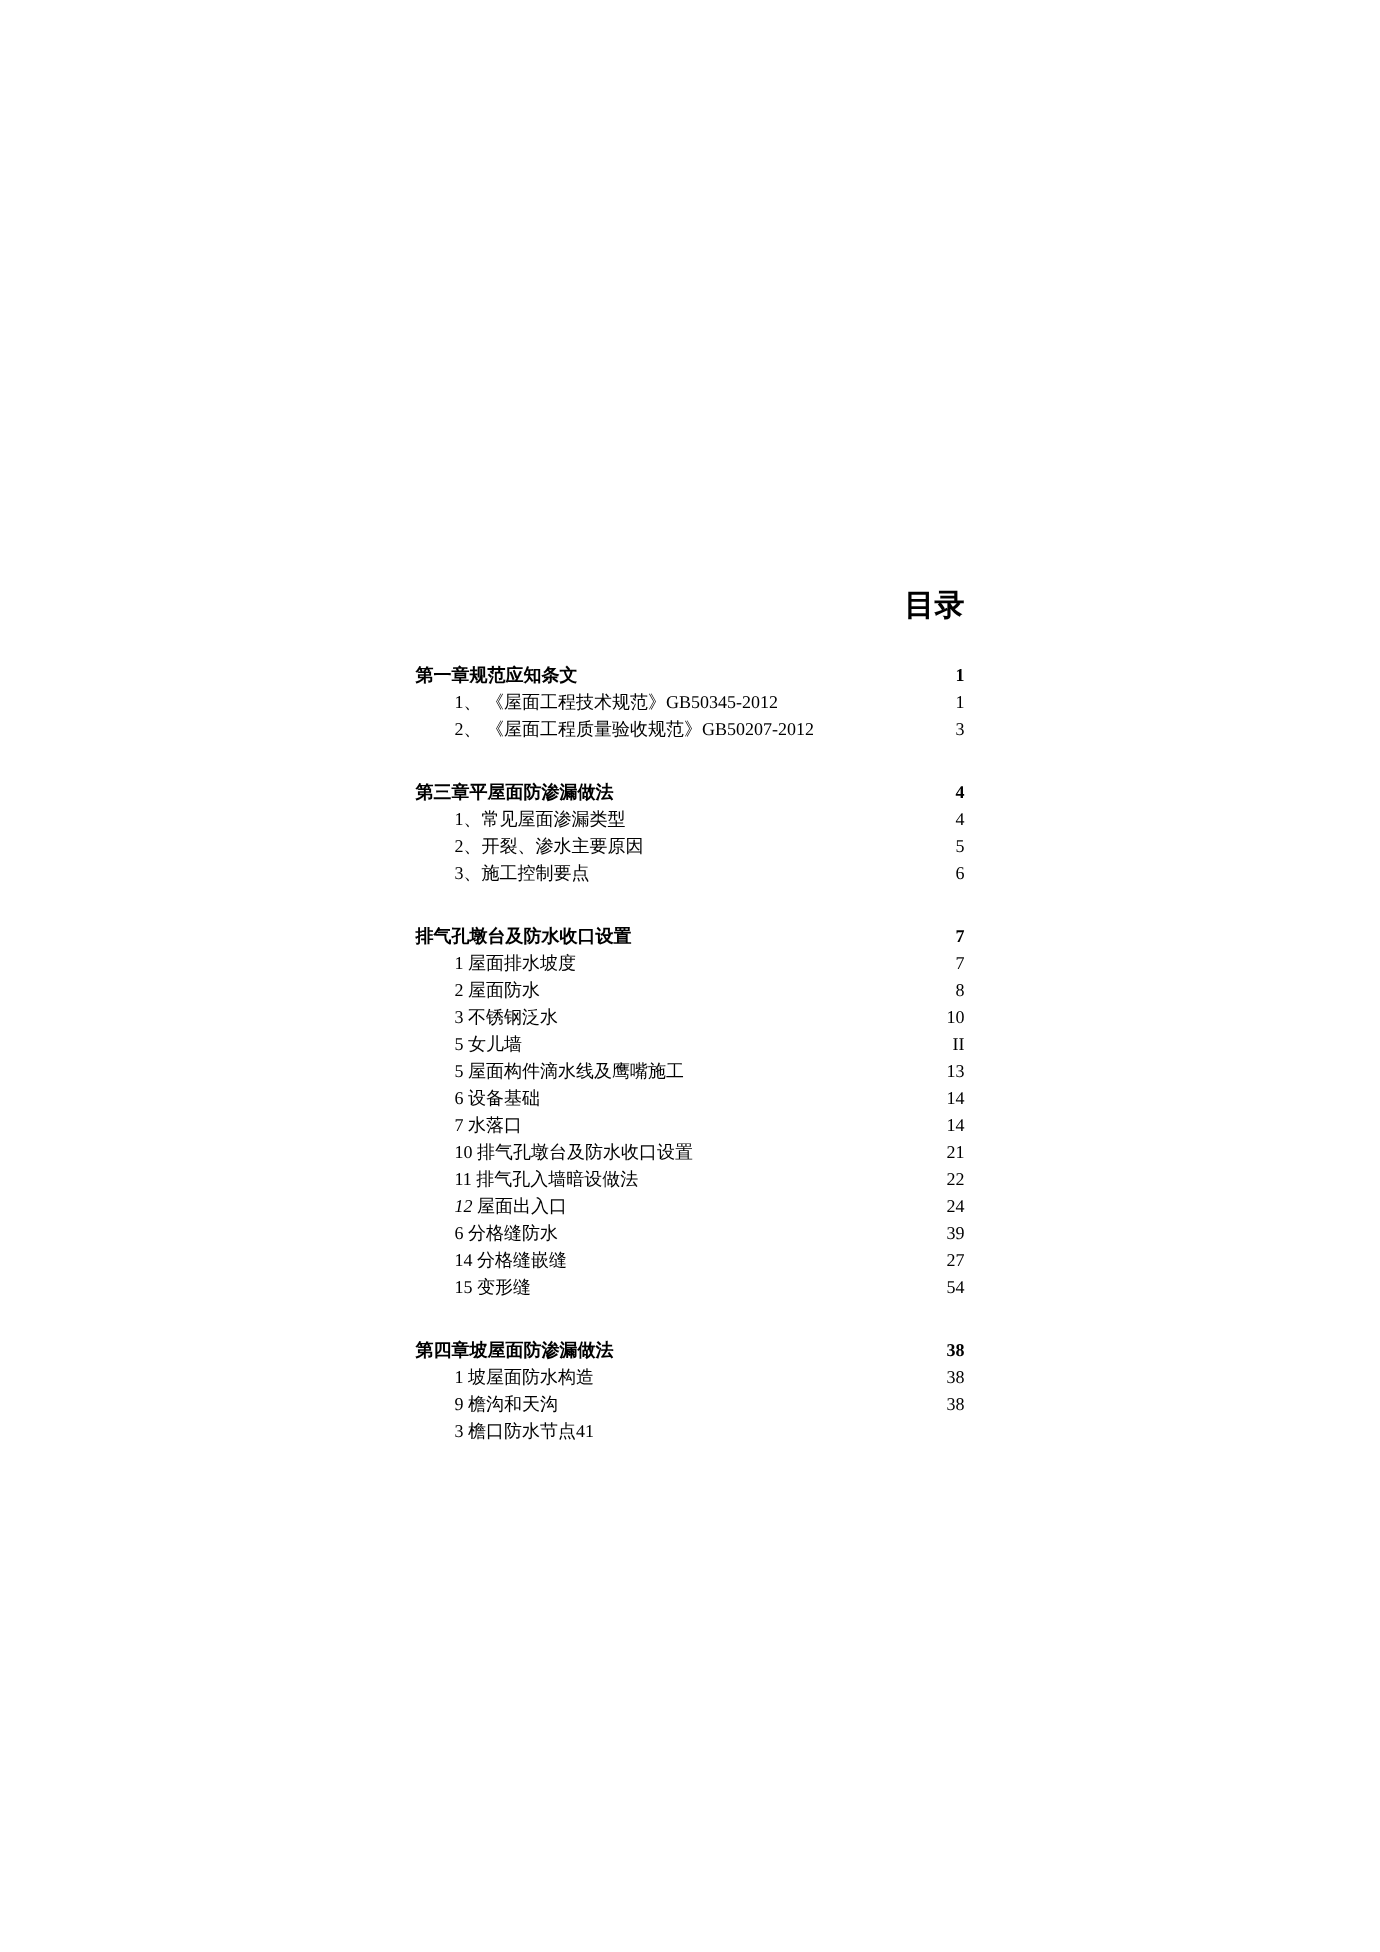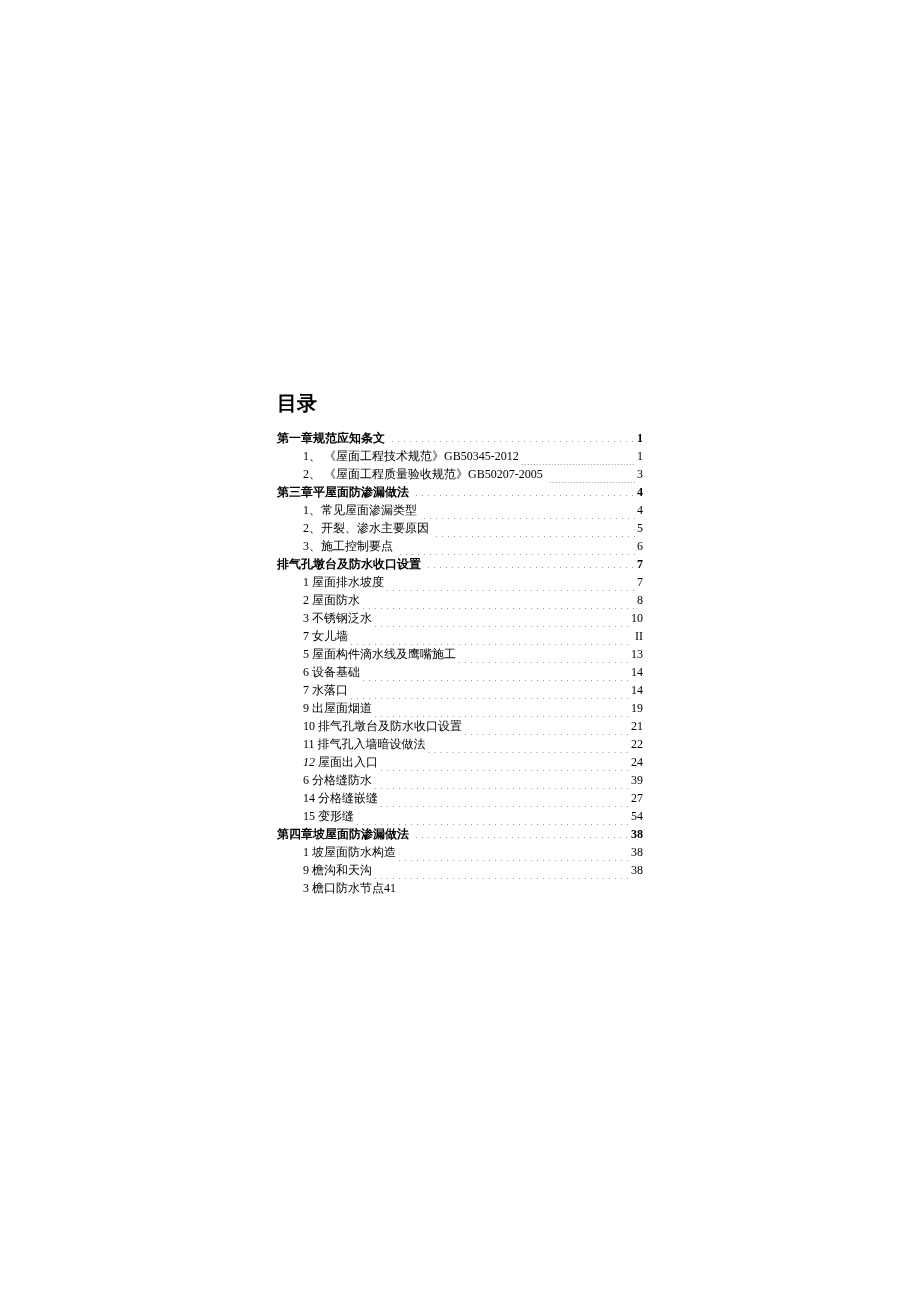--- a/index.html
+++ b/index.html
@@ -14,41 +14,41 @@
       font-family: "SimSun", "宋体", serif;
       color: #000000;
     }
     .page {
       padding: 390px 277px 0 277px;
       width: 100%;
     }
     .title {
       font-size: 20px;
       font-weight: bold;
-      text-align: left;
-      margin-bottom: 12px;
+      text-align: right;
+      margin-bottom: 0;
       font-family: "SimHei", "黑体", sans-serif;
     }
     .toc-entry {
       display: flex;
       align-items: baseline;
       font-size: 12px;
       line-height: 18px;
       white-space: nowrap;
     }
     .toc-entry.level-0 {
       padding-left: 0;
     }
     .toc-entry.level-1 {
       padding-left: 26px;
-      align-items: flex-end;
     }
     .toc-entry.bold .label,
     .toc-entry.bold .page-num {
       font-weight: bold;
+      margin-top: 24px;
     }
     .toc-entry .label {
       flex-shrink: 0;
     }
     .toc-entry .label.space-after {
       margin-right: 4px;
     }
     .toc-entry .leader {
       flex: 1;
       overflow: hidden;
@@ -88,21 +88,21 @@
         <span class="label space-after">第一章规范应知条文</span>
         <span class="leader"></span>
         <span class="page-num">1</span>
       </div>
       <div class="toc-entry level-1">
         <span class="label">1、 《屋面工程技术规范》GB50345-2012</span>
         <span class="leader dense"></span>
         <span class="page-num">1</span>
       </div>
       <div class="toc-entry level-1">
-        <span class="label space-after">2、 《屋面工程质量验收规范》GB50207-2005</span>
+        <span class="label space-after">2、 《屋面工程质量验收规范》GB50207-2012</span>
         <span class="leader dense"></span>
         <span class="page-num">3</span>
       </div>
       <div class="toc-entry level-0 bold">
         <span class="label space-after">第三章平屋面防渗漏做法</span>
         <span class="leader"></span>
         <span class="page-num">4</span>
       </div>
       <div class="toc-entry level-1">
         <span class="label space-after">1、常见屋面渗漏类型</span>
@@ -133,43 +133,38 @@
         <span class="label">2 屋面防水</span>
         <span class="leader"></span>
         <span class="page-num">8</span>
       </div>
       <div class="toc-entry level-1">
         <span class="label">3 不锈钢泛水</span>
         <span class="leader"></span>
         <span class="page-num">10</span>
       </div>
       <div class="toc-entry level-1">
-        <span class="label">7 女儿墙</span>
+        <span class="label">5 女儿墙</span>
         <span class="leader"></span>
         <span class="page-num">II</span>
       </div>
       <div class="toc-entry level-1">
         <span class="label">5 屋面构件滴水线及鹰嘴施工</span>
         <span class="leader"></span>
         <span class="page-num">13</span>
       </div>
       <div class="toc-entry level-1">
         <span class="label">6 设备基础</span>
         <span class="leader"></span>
         <span class="page-num">14</span>
       </div>
       <div class="toc-entry level-1">
         <span class="label">7 水落口</span>
         <span class="leader"></span>
         <span class="page-num">14</span>
-      </div>
-      <div class="toc-entry level-1">
-        <span class="label">9 出屋面烟道</span>
-        <span class="leader"></span>
-        <span class="page-num">19</span>
       </div>
       <div class="toc-entry level-1">
         <span class="label">10 排气孔墩台及防水收口设置</span>
         <span class="leader"></span>
         <span class="page-num">21</span>
       </div>
       <div class="toc-entry level-1">
         <span class="label">11 排气孔入墙暗设做法</span>
         <span class="leader"></span>
         <span class="page-num">22</span>

